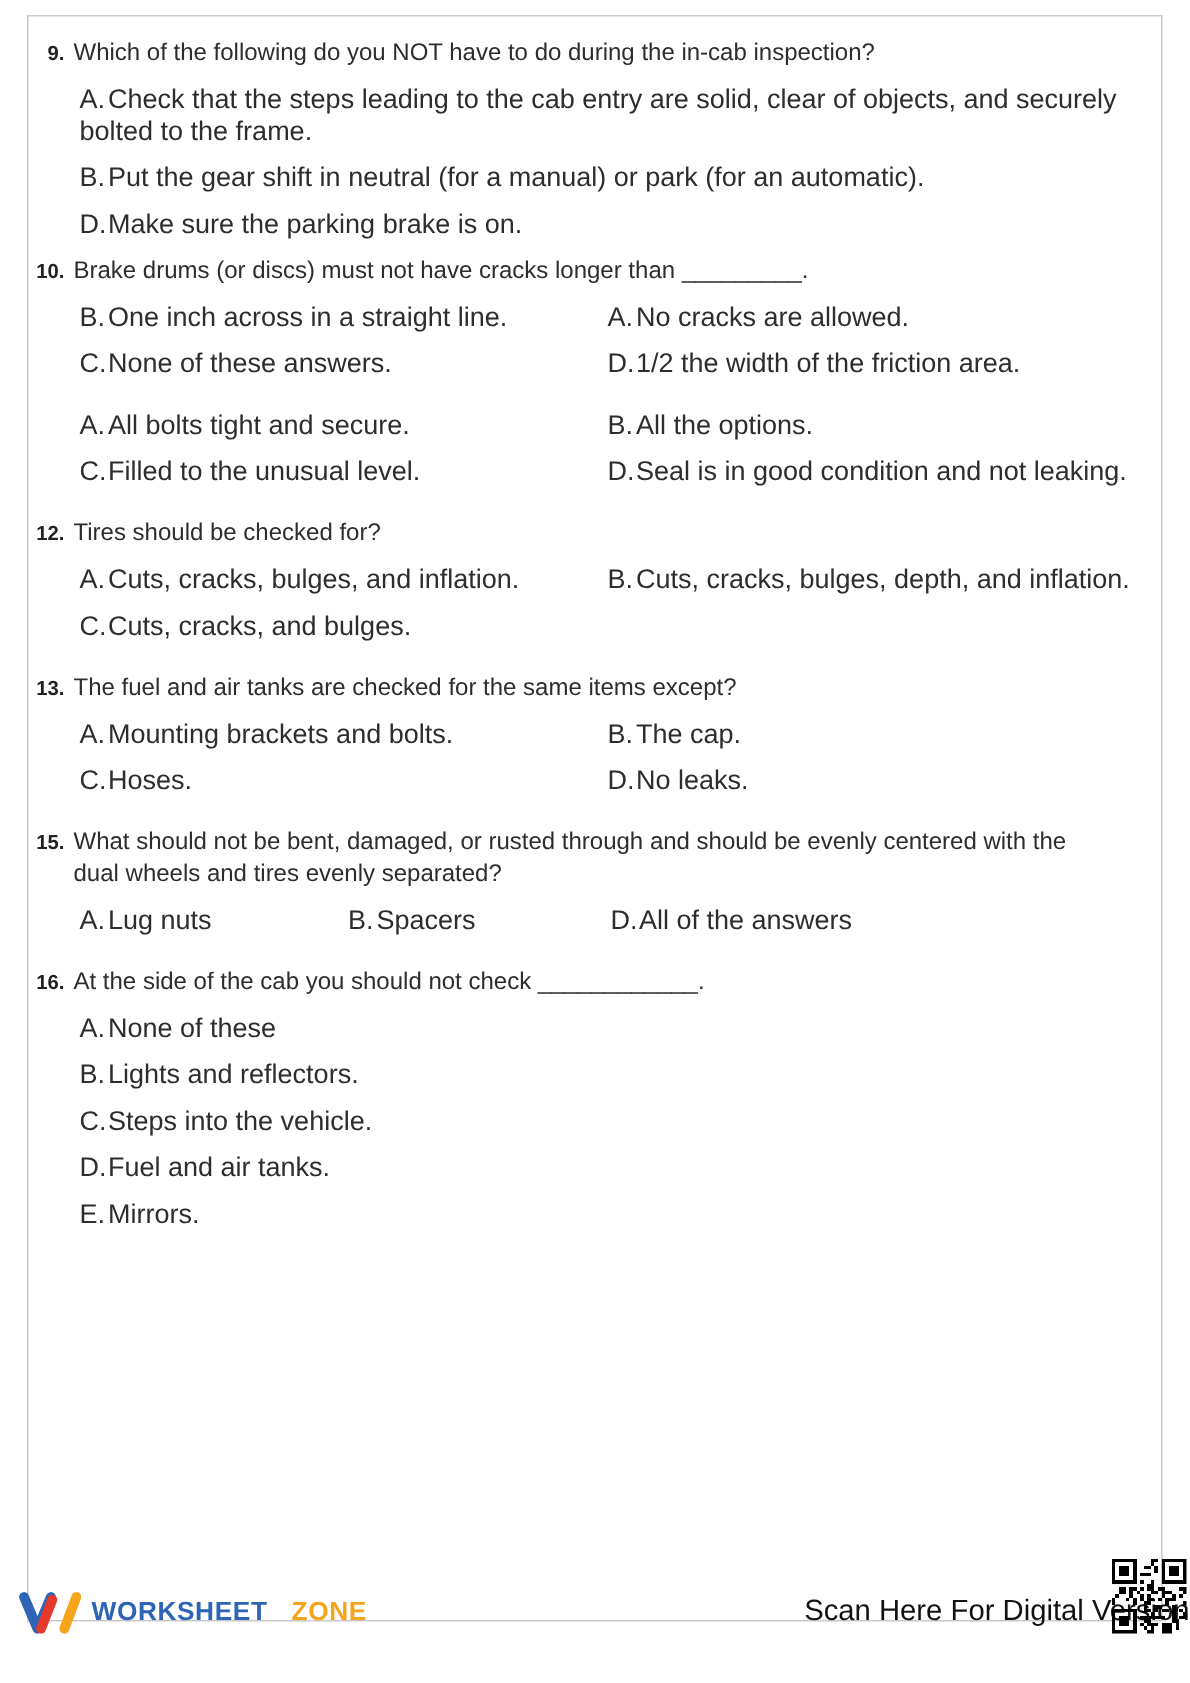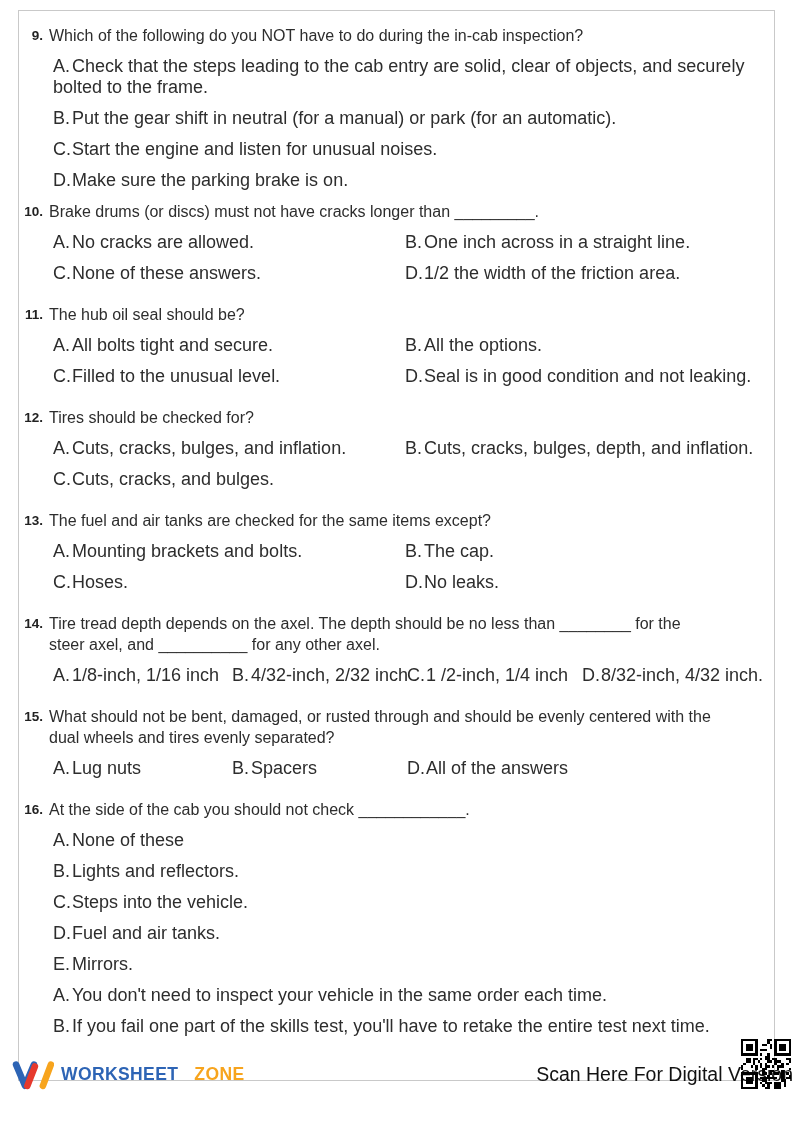--- a/index.html
+++ b/index.html
@@ -88,41 +88,36 @@
 <div class="sheet">
   <div class="questions">
       <div class="question">
         <div class="q-head">
           <span class="q-num">9.</span>
           <span class="q-text">Which of the following do you NOT have to do during the in-cab inspection?</span>
         </div>
         <div class="options cols-1">
           <div class="option"><span class="opt-label">A.</span><span class="opt-text">Check that the steps leading to the cab entry are solid, clear of objects, and securely bolted to the frame.</span></div>
           <div class="option"><span class="opt-label">B.</span><span class="opt-text">Put the gear shift in neutral (for a manual) or park (for an automatic).</span></div>
-          <div class="option"><span class="opt-label">C.</span><span class="opt-text">Start the engine and listen for unusual noises.</span></div>
           <div class="option"><span class="opt-label">D.</span><span class="opt-text">Make sure the parking brake is on.</span></div>
         </div>
       </div>
       <div class="question">
         <div class="q-head">
           <span class="q-num">10.</span>
           <span class="q-text">Brake drums (or discs) must not have cracks longer than _________.</span>
         </div>
         <div class="options cols-2">
+          <div class="option"><span class="opt-label">B.</span><span class="opt-text">One inch across in a straight line.</span></div>
           <div class="option"><span class="opt-label">A.</span><span class="opt-text">No cracks are allowed.</span></div>
-          <div class="option"><span class="opt-label">B.</span><span class="opt-text">One inch across in a straight line.</span></div>
           <div class="option"><span class="opt-label">C.</span><span class="opt-text">None of these answers.</span></div>
           <div class="option"><span class="opt-label">D.</span><span class="opt-text">1/2 the width of the friction area.</span></div>
         </div>
       </div>
       <div class="question">
-        <div class="q-head">
-          <span class="q-num">11.</span>
-          <span class="q-text">The hub oil seal should be?</span>
-        </div>
         <div class="options cols-2">
           <div class="option"><span class="opt-label">A.</span><span class="opt-text">All bolts tight and secure.</span></div>
           <div class="option"><span class="opt-label">B.</span><span class="opt-text">All the options.</span></div>
           <div class="option"><span class="opt-label">C.</span><span class="opt-text">Filled to the unusual level.</span></div>
           <div class="option"><span class="opt-label">D.</span><span class="opt-text">Seal is in good condition and not leaking.</span></div>
         </div>
       </div>
       <div class="question">
         <div class="q-head">
           <span class="q-num">12.</span>
@@ -140,30 +135,20 @@
           <span class="q-text">The fuel and air tanks are checked for the same items except?</span>
         </div>
         <div class="options cols-2">
           <div class="option"><span class="opt-label">A.</span><span class="opt-text">Mounting brackets and bolts.</span></div>
           <div class="option"><span class="opt-label">B.</span><span class="opt-text">The cap.</span></div>
           <div class="option"><span class="opt-label">C.</span><span class="opt-text">Hoses.</span></div>
           <div class="option"><span class="opt-label">D.</span><span class="opt-text">No leaks.</span></div>
         </div>
       </div>
       <div class="question">
-        <div class="q-head">
-          <span class="q-num">14.</span>
-          <span class="q-text">Tire tread depth depends on the axel. The depth should be no less than ________ for the steer axel, and __________ for any other axel.</span>
-        </div>
-        <div class="options cols-4">
-          <div class="option"><span class="opt-label">A.</span><span class="opt-text">1/8-inch, 1/16 inch</span></div>
-          <div class="option"><span class="opt-label">B.</span><span class="opt-text">4/32-inch, 2/32 inch</span></div>
-          <div class="option"><span class="opt-label">C.</span><span class="opt-text">1 /2-inch, 1/4 inch</span></div>
-          <div class="option"><span class="opt-label">D.</span><span class="opt-text">8/32-inch, 4/32 inch.</span></div>
-        </div>
       </div>
       <div class="question">
         <div class="q-head">
           <span class="q-num">15.</span>
           <span class="q-text">What should not be bent, damaged, or rusted through and should be evenly centered with the dual wheels and tires evenly separated?</span>
         </div>
         <div class="options cols-4">
           <div class="option"><span class="opt-label">A.</span><span class="opt-text">Lug nuts</span></div>
           <div class="option"><span class="opt-label">B.</span><span class="opt-text">Spacers</span></div>
           <div class="option"><span class="opt-label">D.</span><span class="opt-text">All of the answers</span></div>
@@ -176,24 +161,20 @@
         </div>
         <div class="options cols-1">
           <div class="option"><span class="opt-label">A.</span><span class="opt-text">None of these</span></div>
           <div class="option"><span class="opt-label">B.</span><span class="opt-text">Lights and reflectors.</span></div>
           <div class="option"><span class="opt-label">C.</span><span class="opt-text">Steps into the vehicle.</span></div>
           <div class="option"><span class="opt-label">D.</span><span class="opt-text">Fuel and air tanks.</span></div>
           <div class="option"><span class="opt-label">E.</span><span class="opt-text">Mirrors.</span></div>
         </div>
       </div>
       <div class="question">
-        <div class="options cols-1">
-          <div class="option"><span class="opt-label">A.</span><span class="opt-text">You don't need to inspect your vehicle in the same order each time.</span></div>
-          <div class="option"><span class="opt-label">B.</span><span class="opt-text">If you fail one part of the skills test, you'll have to retake the entire test next time.</span></div>
-        </div>
       </div>
     </div>
 </div>
 
 <div class="footer">
   <div class="logo">
     <svg class="logo-icon" width="42" height="32" viewBox="0 0 44 34">
       <path d="M4 6 L13.5 28.5 L23 6" fill="none" stroke="#2d64b5" stroke-width="7" stroke-linecap="round" stroke-linejoin="round"></path>
       <path d="M16 28.5 L24 8" fill="none" stroke="#e6392d" stroke-width="7" stroke-linecap="round"></path>
       <path d="M32.5 28.5 L41 6" fill="none" stroke="#f7a41d" stroke-width="7" stroke-linecap="round"></path>

